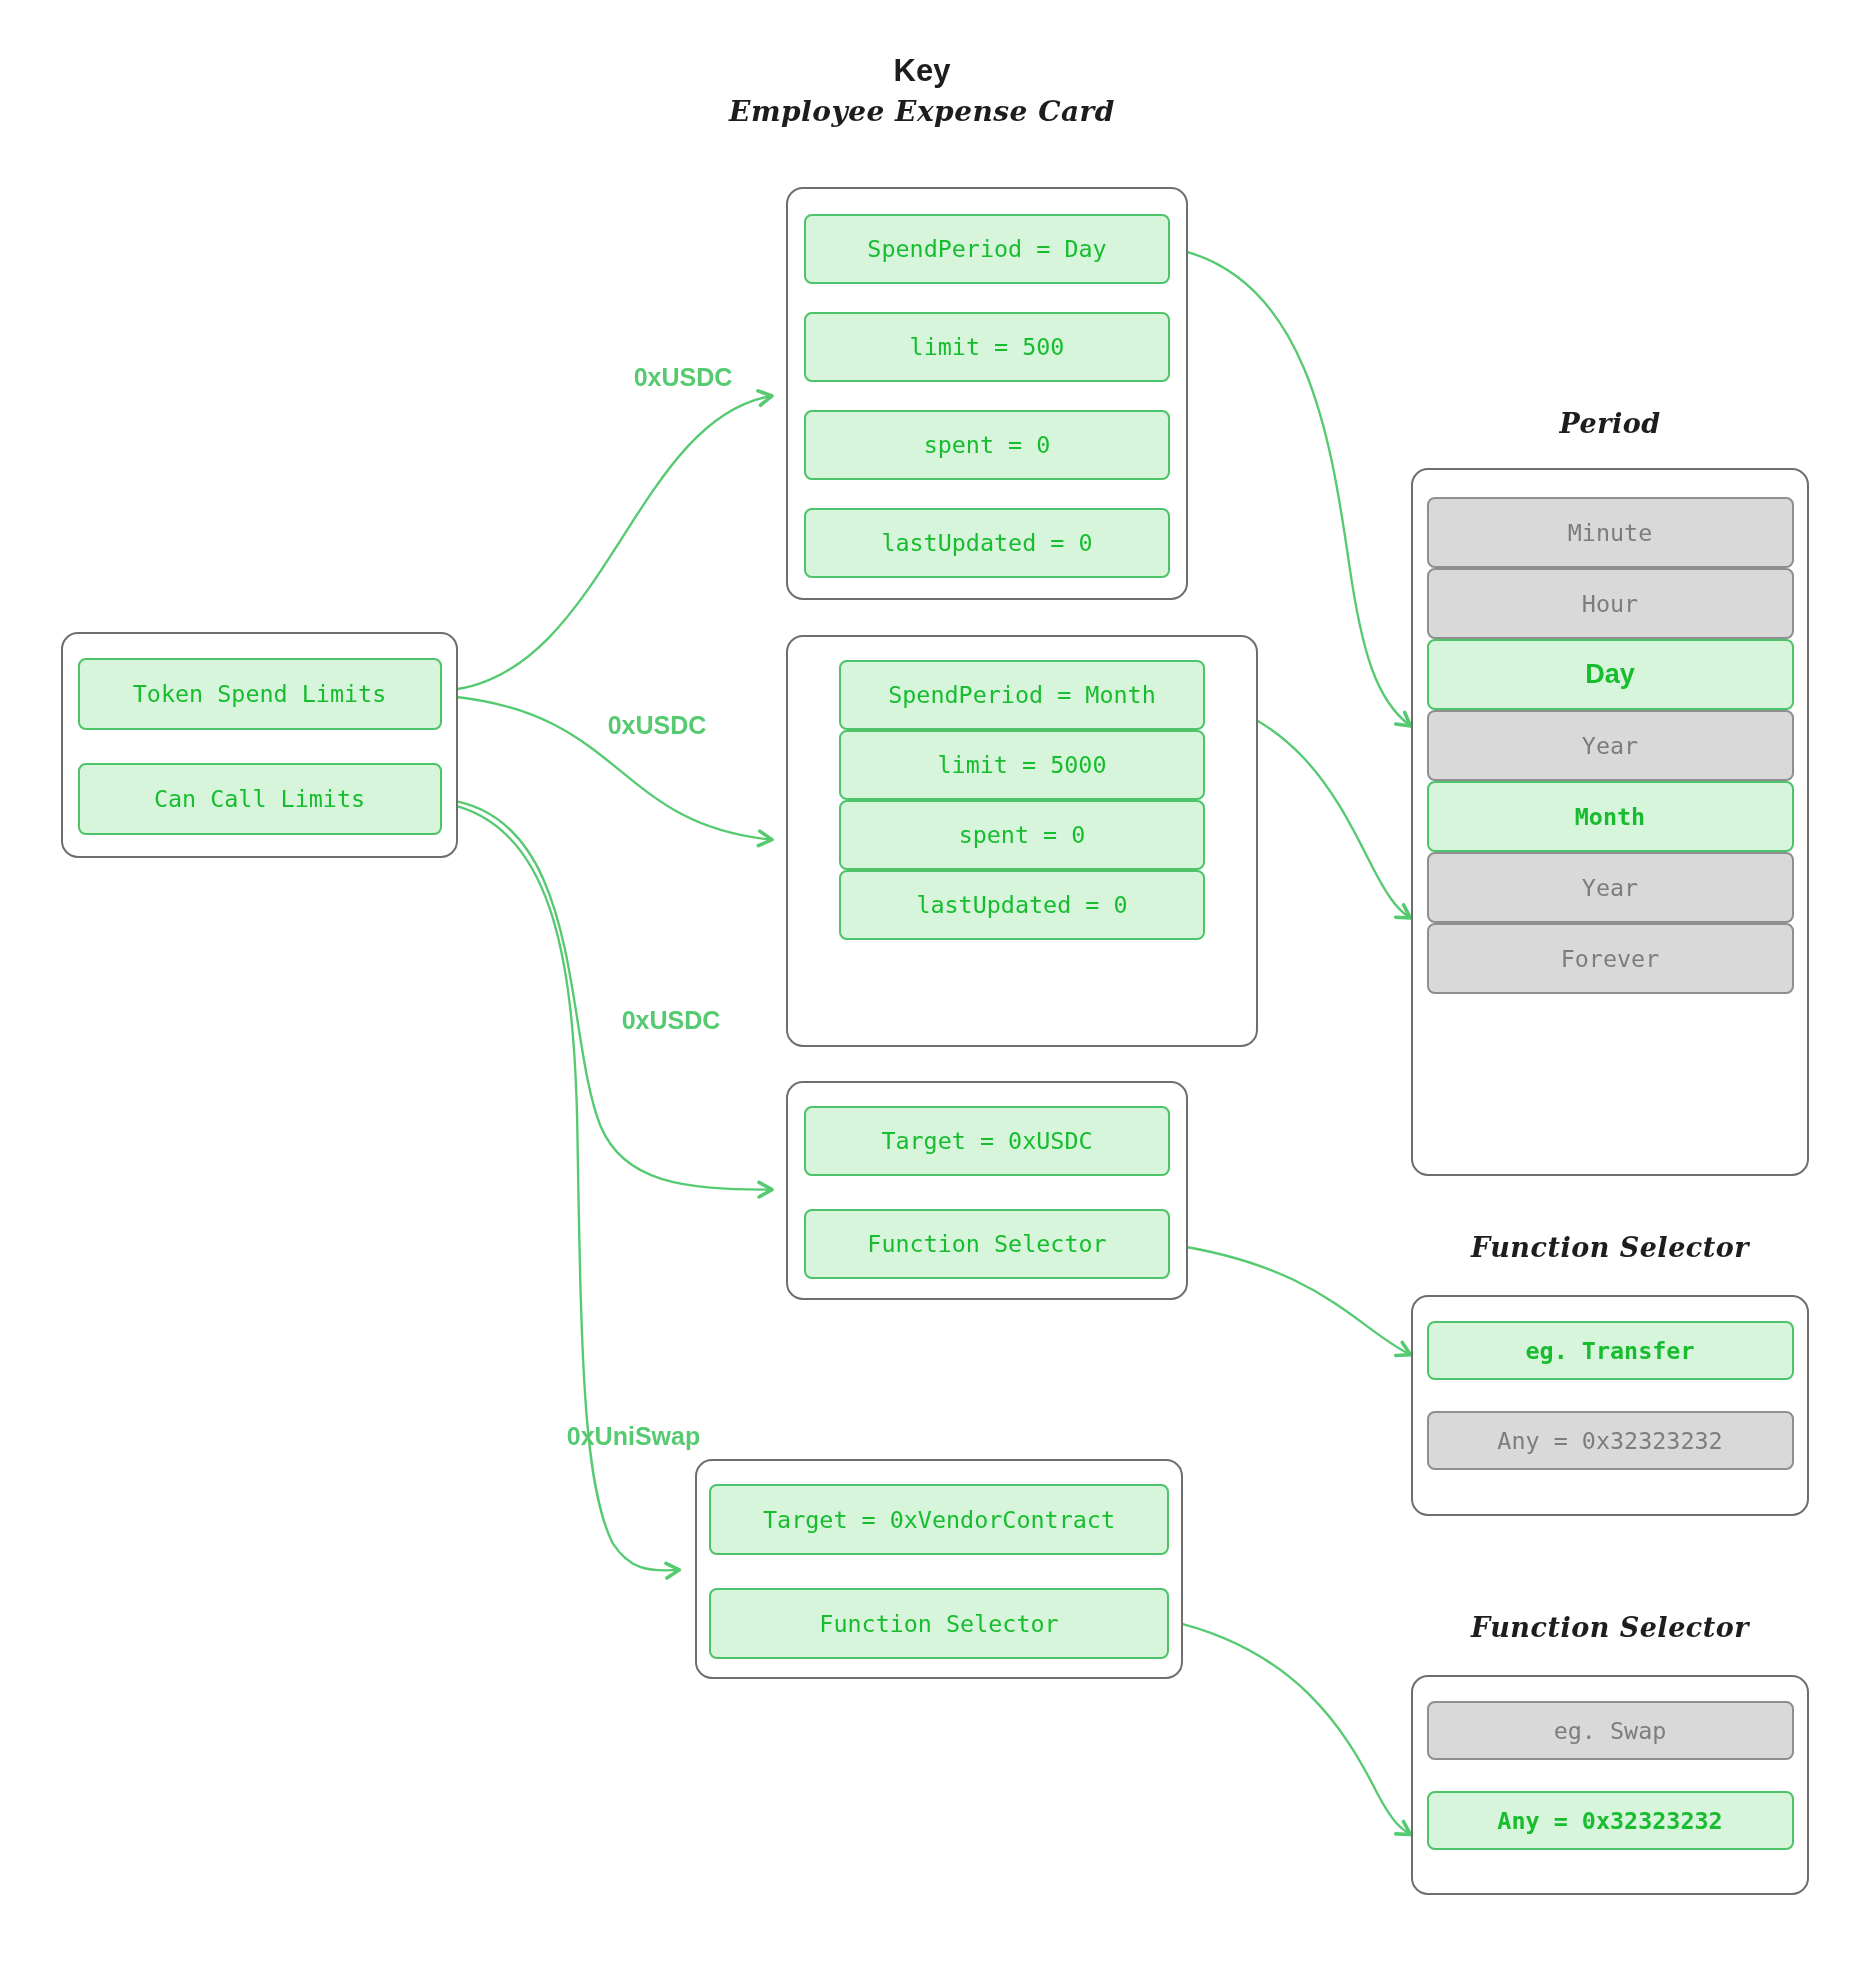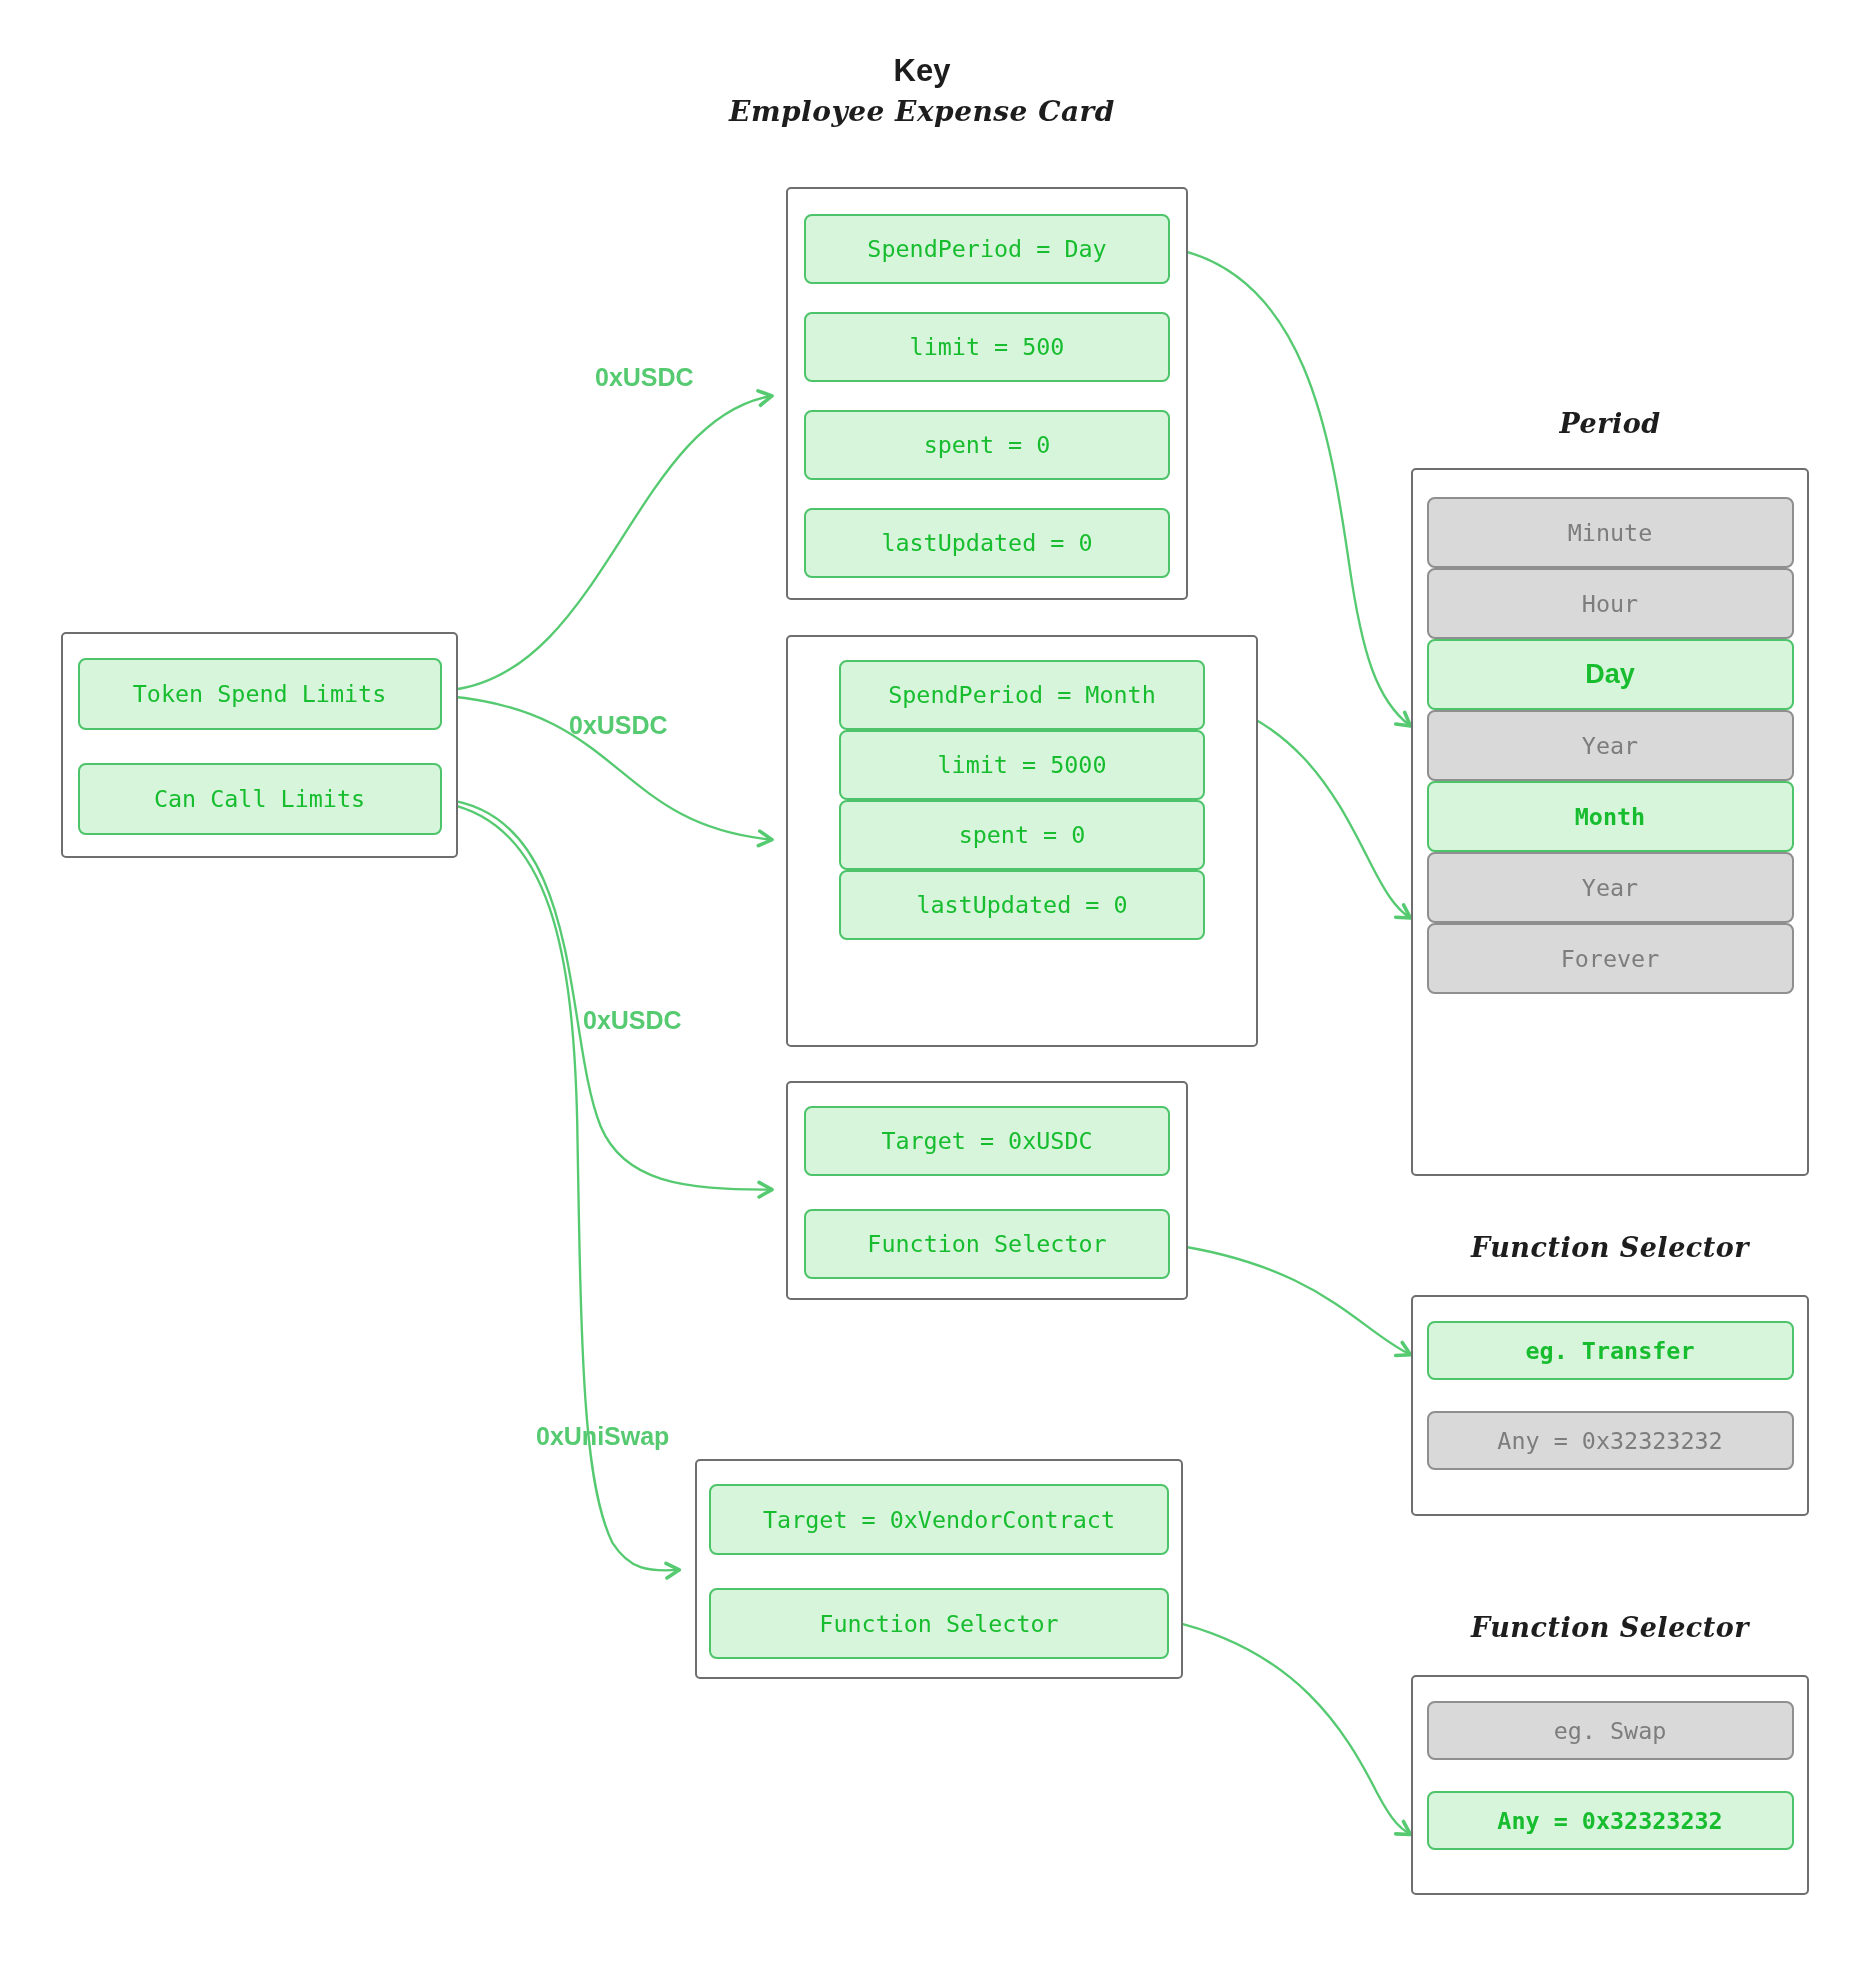--- a/index.html
+++ b/index.html
@@ -13,21 +13,21 @@
   .wires{position:absolute;left:0;top:0;width:1872px;height:1961px;pointer-events:none;}
   .wire{fill:none;stroke:var(--arrow);stroke-width:2.4px;stroke-linecap:round;}
   .ah{fill:none;stroke:var(--arrow);stroke-width:2.2px;stroke-linecap:round;stroke-linejoin:round;}
 
   .title{position:absolute;left:688px;top:53px;width:468px;text-align:center;
          font-size:31px;font-weight:bold;color:var(--ink);}
   .hand{font-family:"DejaVu Serif",serif;font-style:italic;font-weight:700;letter-spacing:0.5px;color:var(--ink);}
   .subtitle{position:absolute;left:688px;top:95px;width:468px;text-align:center;font-size:28px;}
 
   .panel{position:absolute;box-sizing:border-box;background:#fff;border:2px solid var(--panel-border);
-         border-radius:5px;display:flex;flex-direction:column;align-items:center;}
+         border-radius:17px;display:flex;flex-direction:column;align-items:center;}
   .cell{box-sizing:border-box;flex:0 0 auto;display:flex;align-items:center;justify-content:center;
         border-radius:7.8px;font-family:"DejaVu Sans Mono",monospace;font-size:23.4px;white-space:pre;}
   .cell.green{background:var(--green-fill);border:2px solid var(--green-border);color:var(--green-text);}
   .cell.gray{background:var(--gray-fill);border:2px solid var(--gray-border);color:var(--gray-text);}
   .cell.strong{font-weight:700;}
   .cell.sans{font-family:"Liberation Sans",sans-serif;font-size:27px;}
 
   #left-panel{left:61px;top:632px;width:397px;height:226px;padding-top:24.4px;gap:33px;}
   #left-panel .cell{width:364px;height:72px;}
 
@@ -43,21 +43,21 @@
   #period-panel .cell{width:367px;height:71px;}
   #fs1{left:1411px;top:1295px;width:398px;height:221px;padding-top:24.4px;gap:31px;}
   #fs2{left:1411px;top:1675px;width:398px;height:220px;padding-top:24.4px;gap:31px;}
   #fs1 .cell,#fs2 .cell{width:367px;height:59px;}
 
   .heading{position:absolute;width:398px;text-align:center;font-size:27px;}
   #period-heading{left:1411px;top:408px;text-align:center;}
   #fs1-heading{left:1411px;top:1232px;}
   #fs2-heading{left:1411px;top:1612px;}
 
-  .edge-label{position:absolute;text-align:left;font-size:25px;font-weight:bold;color:var(--arrow);}
+  .edge-label{position:absolute;text-align:center;font-size:25px;font-weight:bold;color:var(--arrow);}
   #el1{left:595px;top:363px;width:176px;}
   #el2{left:569px;top:711px;width:176px;}
   #el3{left:583px;top:1006px;width:176px;}
   #el4{left:536px;top:1422px;width:195px;}
 </style>
 </head>
 <body>
 
 <div class="canvas">
 

